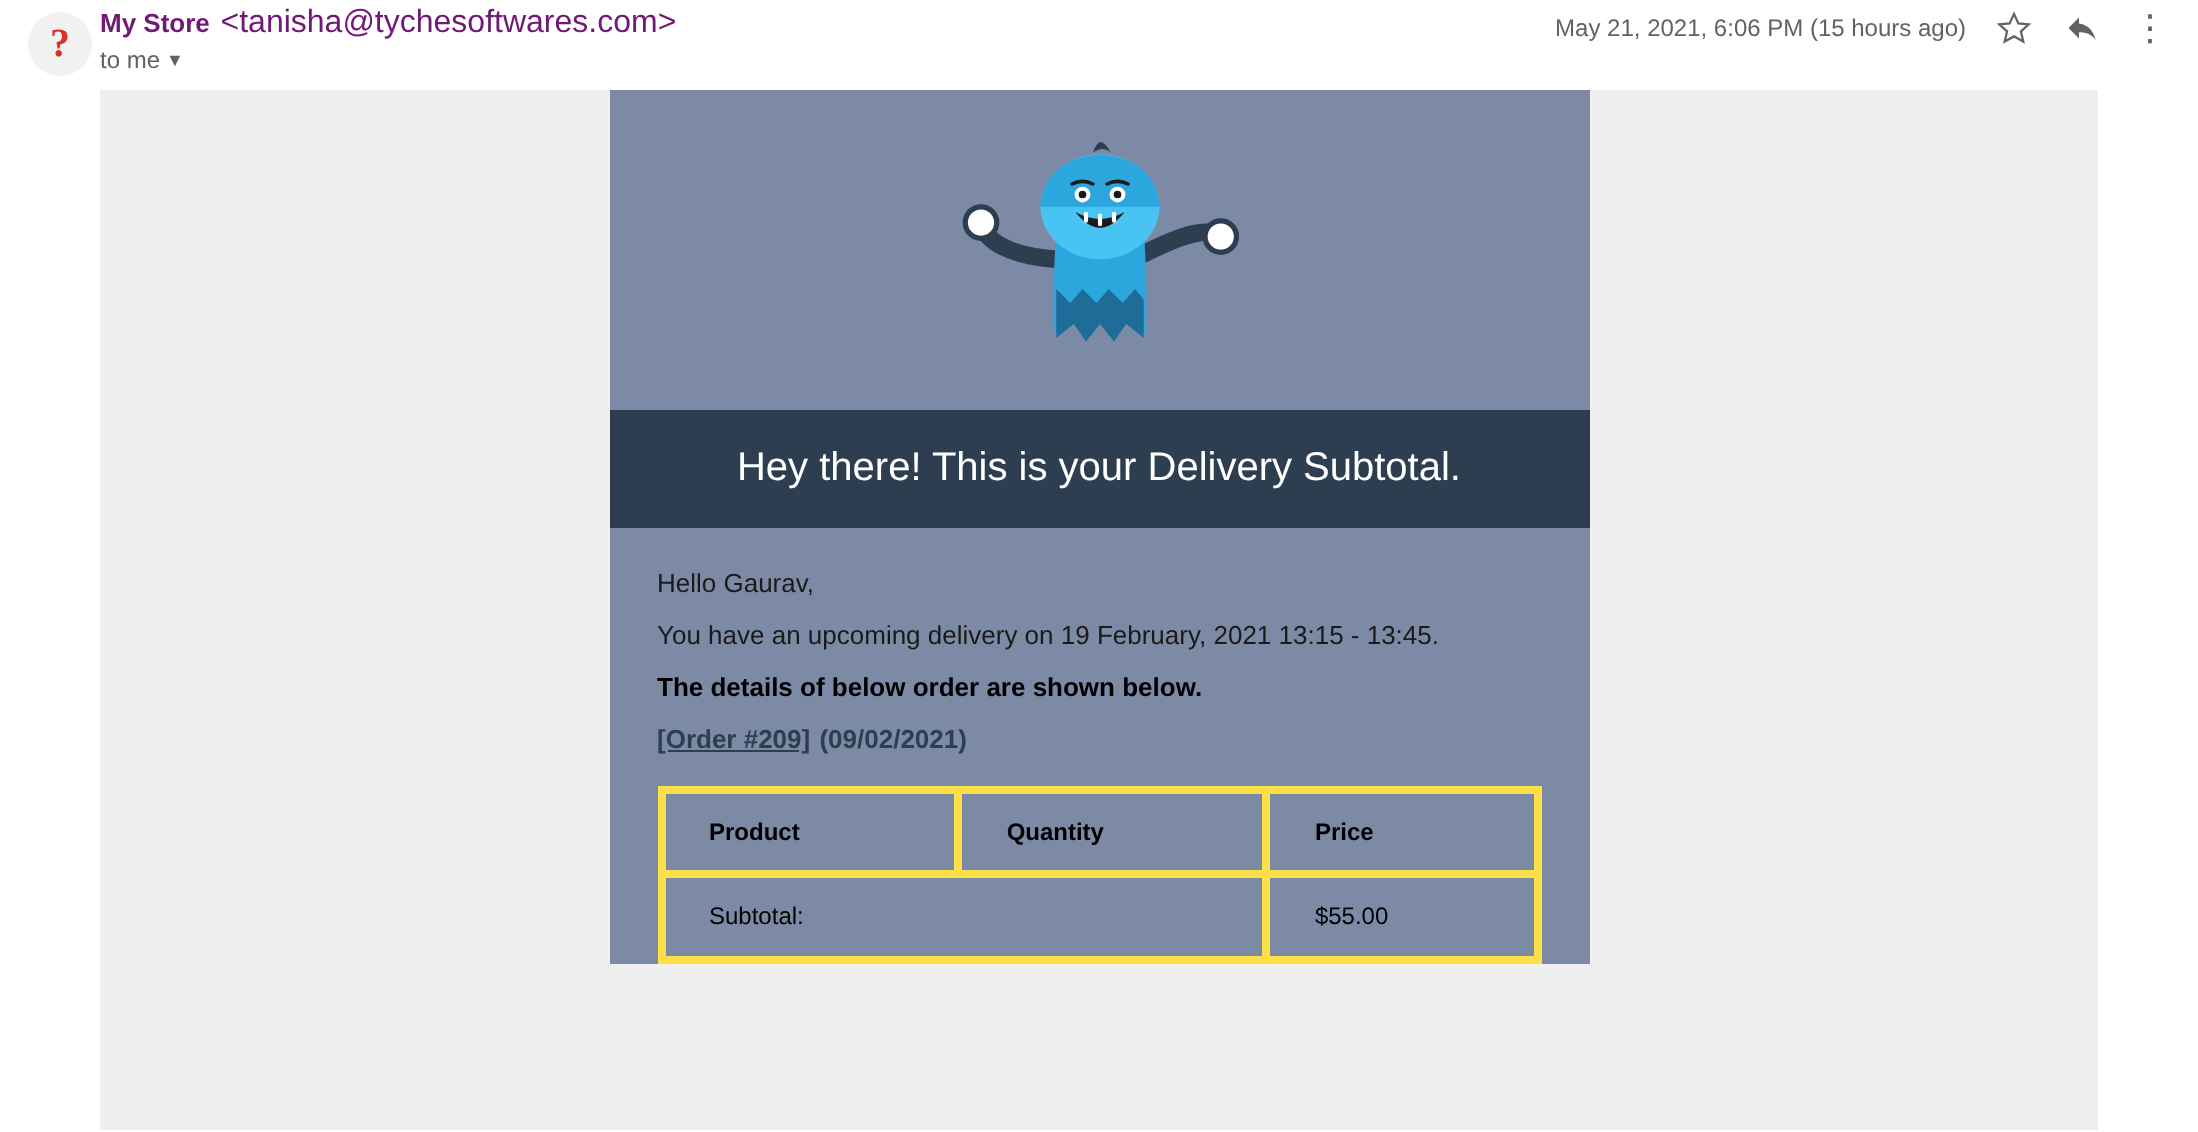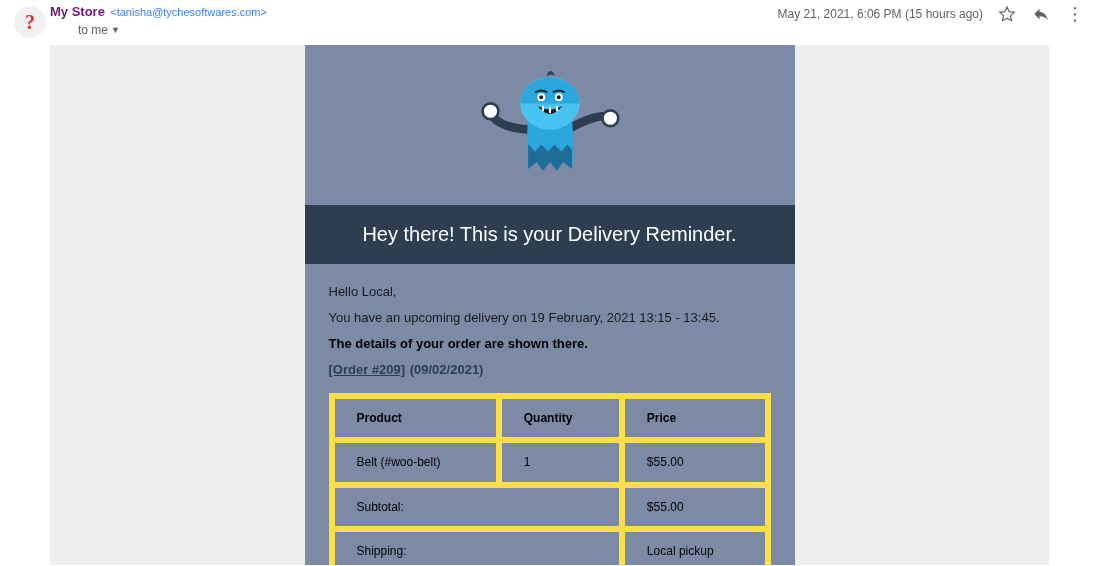--- a/index.html
+++ b/index.html
@@ -3,42 +3,42 @@
 <meta charset="utf-8">
 <style>
   html,body{margin:0;padding:0;font-family:Arial,Helvetica,sans-serif;background:#fff;color:#202124;}
   .viewport{width:1099px;height:566px;overflow:hidden;position:relative;}
   
   .mailhead{display:flex;align-items:flex-start;padding:4px 14px 6px 10px;font-size:12px;}
   .avatar-slot{width:40px;display:flex;align-items:flex-start;justify-content:center;padding-top:2px;}
   .avatar{width:32px;height:32px;border-radius:50%;background:#f1f1f1;display:flex;align-items:center;justify-content:center;color:#d93025;font-size:20px;font-weight:bold;font-family:Georgia,serif;}
   .from-block{flex:0 0 auto;line-height:16px;}
   .from-name{font-weight:bold;color:#701a75;font-size:13px;}
-  .from-email{color:#3b82f6;font-size:11px;margin-left:2px;}
-  .to-line{color:#5f6368;font-size:12px;margin-top:2px;margin-left:28px;}
+  .from-email{color:#701a75;font-size:16px;margin-left:2px;}
+  .to-line{color:#5f6368;font-size:12px;margin-top:2px;}
   .to-line .chev{font-size:9px;position:relative;top:-1px;margin-left:3px;}
   .spacer{flex:1;}
   .meta{display:flex;align-items:center;gap:14px;color:#5f6368;font-size:12px;}
   .icon-btn{width:20px;height:20px;display:inline-flex;align-items:center;justify-content:center;color:#5f6368;cursor:pointer;}
   .icon-btn svg{width:18px;height:18px;fill:none;stroke:#5f6368;stroke-width:1.5;}
   .icon-star svg{fill:none;}
   .icon-reply svg{fill:#5f6368;stroke:none;}
   .icon-more{font-size:18px;line-height:1;letter-spacing:0;}
   
   .bodywrap{background:#efefef;height:520px;margin:0 50px 0 50px;overflow:hidden;}
   .email-card{width:490px;margin:0 auto;background:#7d8aa5;}
   .logo-area{height:160px;display:flex;align-items:center;justify-content:center;}
   .banner{background:#2c3e50;color:#fff;text-align:center;padding:18px 10px;font-size:20px;}
   .content{background:#7d8aa5;padding:18px 24px 0 24px;color:#1a1a1a;font-size:13px;line-height:1.55;}
   .content p{margin:0 0 6px 0;}
   .details-line{font-weight:bold;margin:14px 0 14px 0;color:#000;}
   .order-link{color:#2c3e50;font-weight:bold;text-decoration:underline;cursor:pointer;}
   .order-date{color:#2c3e50;font-weight:bold;margin-left:1px;}
   table.order{width:100%;border-collapse:collapse;margin-top:12px;font-size:12px;}
-  table.order th, table.order td{border:6px solid #fde047;padding:10px 22px;text-align:left;color:#000;}
+  table.order th, table.order td{border:4px solid #fde047;padding:10px 22px;text-align:left;color:#000;}
   table.order th{font-weight:bold;background:#7d8aa5;}
   table.order td{background:#7d8aa5;}
   .row-label{font-weight:normal;}
   
   .monster{width:140px;}
 </style>
 </head>
 <body>
 
 <div class="viewport">
@@ -103,51 +103,42 @@
 
           <path d="M64 32 Q70 29 76 32" stroke="#1a1a1a" stroke-width="2" fill="none" stroke-linecap="round"></path>
           <path d="M84 32 Q90 29 96 32" stroke="#1a1a1a" stroke-width="2" fill="none" stroke-linecap="round"></path>
 
           <path d="M66 48 Q80 66 94 48 Q80 56 66 48 Z" fill="#1a1a1a"></path>
           <path d="M72 49 L72 53 M80 50 L80 55 M88 49 L88 53" stroke="#fff" stroke-width="2.4" stroke-linecap="round"></path>
         </svg>
       </div>
 
       <div class="banner">
-        <span>Hey there! This is your Delivery Reminder.</span>
+        <span>Hey there! This is your Delivery Subtotal.</span>
       </div>
 
       <div class="content">
-        <p>Hello Local,</p>
+        <p>Hello Gaurav,</p>
         <p>You have an upcoming delivery on 19 February, 2021 13:15 - 13:45.</p>
-        <p class="details-line">The details of your order are shown there.</p>
+        <p class="details-line">The details of below order are shown below.</p>
         <p>
           <span class="order-link">[Order #209]</span>
           <span class="order-date">(09/02/2021)</span>
         </p>
 
         <table class="order">
           <tbody>
               <tr>
             <th>Product</th>
             <th>Quantity</th>
             <th>Price</th>
           </tr>
           <tr>
-            <td>Belt (#woo-belt)</td>
-            <td>1</td>
-            <td>$55.00</td>
-          </tr>
-          <tr>
             <td colspan="2" class="row-label">Subtotal:</td>
             <td>$55.00</td>
-          </tr>
-          <tr>
-            <td colspan="2" class="row-label">Shipping:</td>
-            <td>Local pickup</td>
           </tr>
         </tbody>
           </table>
       </div>
 
     </div>
   </div>
 
 </div>
 

